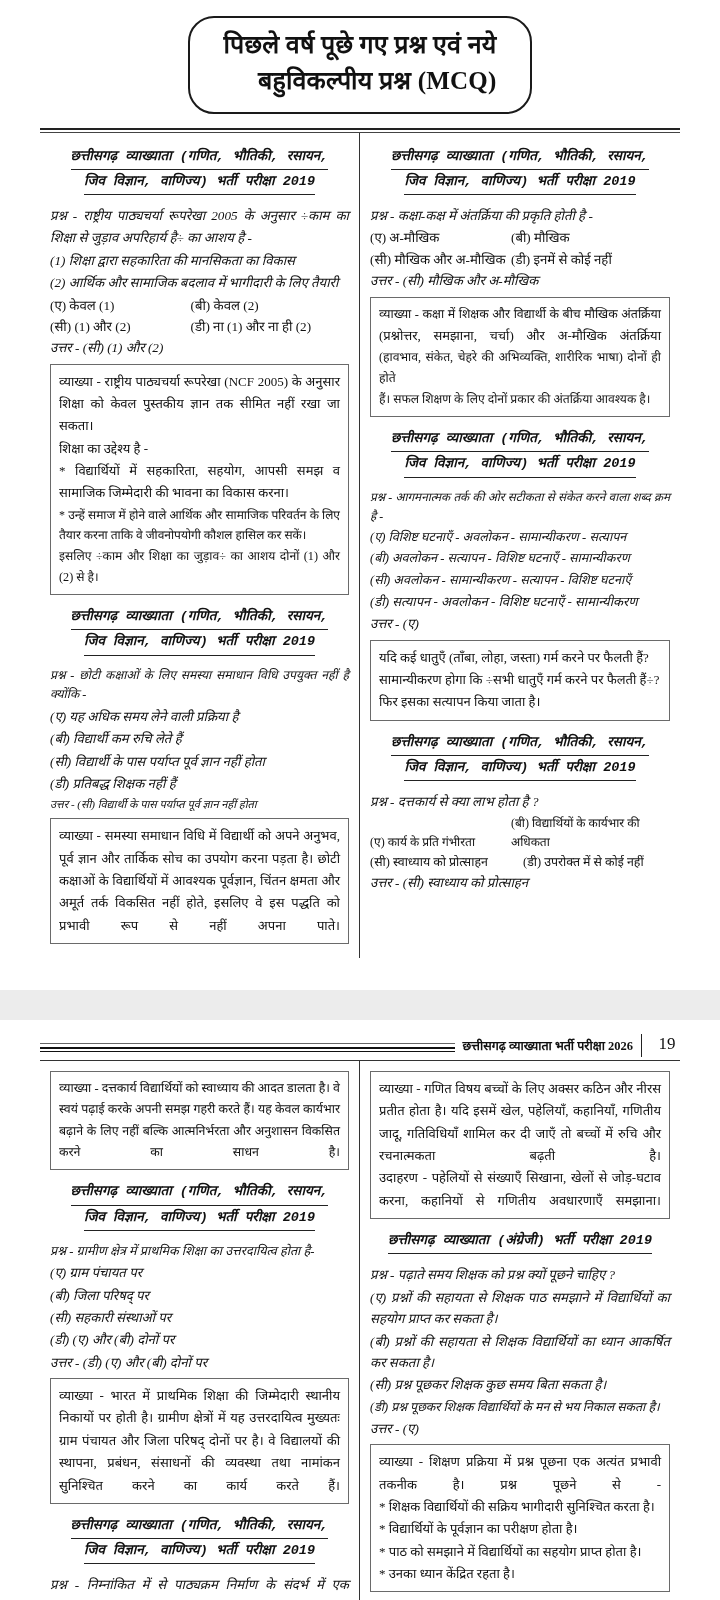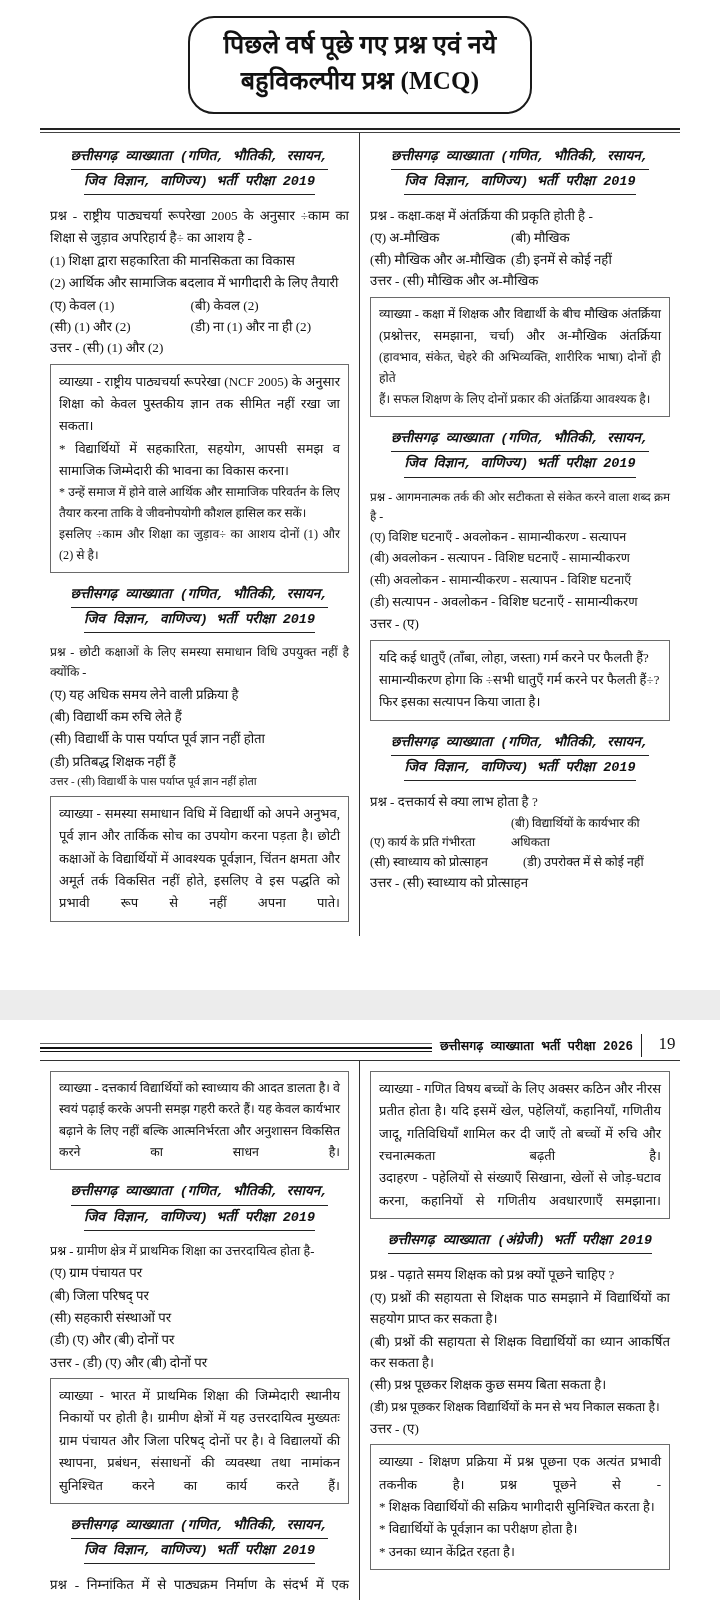--- a/index.html
+++ b/index.html
@@ -35,20 +35,21 @@
     padding: 9px 34px 12px 34px;
     text-align: center;
     line-height: 1.45;
   }
   .title-line {
     font-family: "Liberation Serif", "DejaVu Serif", serif;
     font-weight: bold;
     font-size: 25px;
     letter-spacing: 0.2px;
     white-space: nowrap;
+    text-align: right;
   }
 
   
   .top-rule {
     margin: 4px 40px 0 40px;
     border-top: 2px solid #222;
   }
   .top-rule2 {
     margin: 2px 40px 0 40px;
     border-top: 1px solid #444;
@@ -84,20 +85,21 @@
     font-family: Liberation Mono, monospace;
   }
   .exam-head.first { margin-top: 4px; }
 
   
   .q-line, .opt-line, .ans-line {
     font-size: 13.2px;
     line-height: 1.62;
     margin: 0 0 1px 0;
     text-align: justify;
+    font-style: italic;
   }
   .q-line.just { text-align: justify; text-align-last: justify; }
   .opt-row {
     display: flex;
     font-size: 13.2px;
     line-height: 1.62;
     align-items: flex-end;
   }
   .opt-row .opt-a { width: 47%; }
   .opt-row .opt-b { width: 53%; }
@@ -128,21 +130,20 @@
     padding-bottom: 5px;
   }
   .header-2 .rule-stack .r0 { border-top: 1px solid #666; margin-bottom: 3px;}
   .header-2 .rule-stack .r1 { border-top: 2.5px solid #111; }
   .header-2 .rule-stack .r2 { border-top: 1.2px solid #111; margin-top: 2px; }
   .header-2-title {
     font-size: 12.5px;
     font-weight: bold;
     white-space: nowrap;
     padding: 0 8px 3px 0;
-    font-family: Liberation Mono, monospace;
   }
   .header-2-pageno {
     font-size: 17px;
     border-left: 1px solid #222;
     padding: 0 0 3px 12px;
     min-width: 26px;
     text-align: center;
   }
   .header-2-bottomline {
     margin: 3px 40px 0 40px;
@@ -185,20 +186,21 @@
         <div class="opt-row">
           <div class="opt-a">(सी) (1) और (2)</div>
           <div class="opt-b">(डी) ना (1) और ना ही (2)</div>
         </div>
         <div class="ans-line">उत्तर - (सी) (1) और (2)</div>
       </div>
 
       <div class="expl-box">
         <p class="jj">व्याख्या - राष्ट्रीय पाठ्यचर्या रूपरेखा (NCF 2005) के अनुसार</p>
         <p class="jj">शिक्षा को केवल पुस्तकीय ज्ञान तक सीमित नहीं रखा जा सकता।</p>
+        <p>शिक्षा का उद्देश्य है -</p>
         <p>* विद्यार्थियों में सहकारिता, सहयोग, आपसी समझ व सामाजिक जिम्मेदारी की भावना का विकास करना।</p>
         <p style="font-size:12px">* उन्हें समाज में होने वाले आर्थिक और सामाजिक परिवर्तन के लिए तैयार करना ताकि वे जीवनोपयोगी कौशल हासिल कर सकें।</p>
         <p style="font-size:12.2px">इसलिए ÷काम और शिक्षा का जुड़ाव÷ का आशय दोनों (1) और (2) से है।</p>
       </div>
 
       <div class="exam-head">
         <span>छत्तीसगढ़ व्याख्याता (गणित, भौतिकी, रसायन,</span><br>
         <span>जिव विज्ञान, वाणिज्य) भर्ती परीक्षा 2019</span>
       </div>
 
@@ -358,19 +360,20 @@
         <div class="opt-line">(बी) प्रश्नों की सहायता से शिक्षक विद्यार्थियों का ध्यान आकर्षित कर सकता है।</div>
         <div class="opt-line">(सी) प्रश्न पूछकर शिक्षक कुछ समय बिता सकता है।</div>
         <div class="opt-line" style="font-size:12.4px">(डी) प्रश्न पूछकर शिक्षक विद्यार्थियों के मन से भय निकाल सकता है।</div>
         <div class="ans-line">उत्तर - (ए)</div>
       </div>
 
       <div class="expl-box">
         <p class="jj">व्याख्या - शिक्षण प्रक्रिया में प्रश्न पूछना एक अत्यंत प्रभावी तकनीक है। प्रश्न पूछने से -</p>
         <p>* शिक्षक विद्यार्थियों की सक्रिय भागीदारी सुनिश्चित करता है।</p>
         <p>* विद्यार्थियों के पूर्वज्ञान का परीक्षण होता है।</p>
+        <p>* पाठ को समझाने में विद्यार्थियों का सहयोग प्राप्त होता है।</p>
         <p>* उनका ध्यान केंद्रित रहता है।</p>
       </div>
 
     </div>
   </div>
 
 </div>
 
 </body></html>

